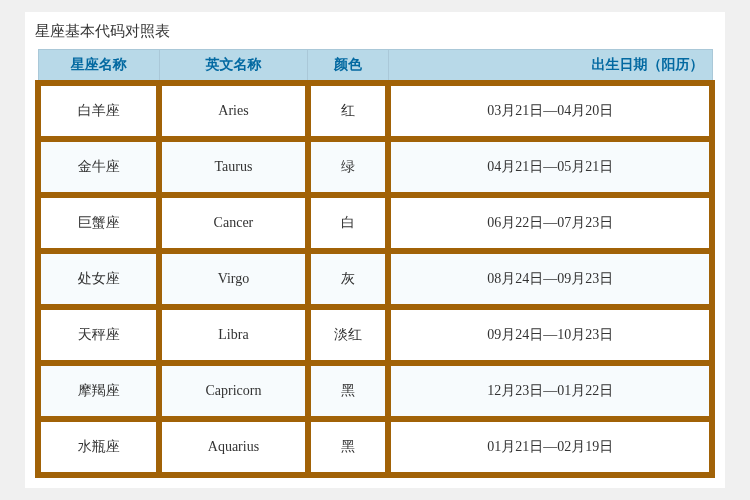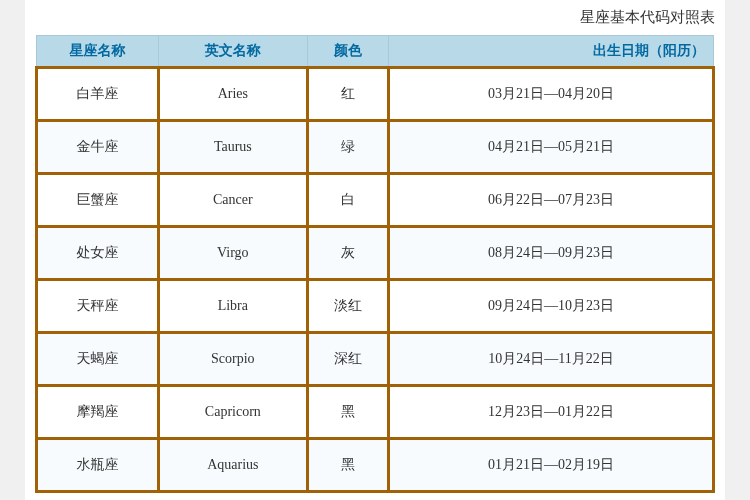--- a/index.html
+++ b/index.html
@@ -19,21 +19,21 @@
       font-size: 14px;
     }
 
     .container {
       background: #fff;
       width: 700px;
       padding: 10px 10px 10px 10px;
     }
 
     .page-title {
-      text-align: right;
+      text-align: left;
       font-size: 15px;
       margin-bottom: 8px;
       color: #333;
     }
 
     table {
       width: 100%;
       border-collapse: collapse;
     }
 
@@ -52,21 +52,21 @@
 
     tbody tr {
       background-color: #fff;
     }
 
     tbody tr:nth-child(even) {
       background-color: #f7fbfd;
     }
 
     tbody td {
-      border: 3px solid #a16207;
+      border: 6px solid #a16207;
       padding: 16px 8px;
       text-align: center;
       color: #333;
       font-size: 14px;
     }
 
     .col-zh { width: 18%; }
     .col-en { width: 22%; }
     .col-color { width: 12%; }
     .col-date { width: 48%; text-align: right; }
@@ -110,26 +110,20 @@
           <td>灰</td>
           <td>08月24日—09月23日</td>
         </tr>
         <tr>
           <td>天秤座</td>
           <td>Libra</td>
           <td>淡红</td>
           <td>09月24日—10月23日</td>
         </tr>
         <tr>
-          <td>天蝎座</td>
-          <td>Scorpio</td>
-          <td>深红</td>
-          <td>10月24日—11月22日</td>
-        </tr>
-        <tr>
           <td>摩羯座</td>
           <td>Capricorn</td>
           <td>黑</td>
           <td>12月23日—01月22日</td>
         </tr>
         <tr>
           <td>水瓶座</td>
           <td>Aquarius</td>
           <td>黑</td>
           <td>01月21日—02月19日</td>

